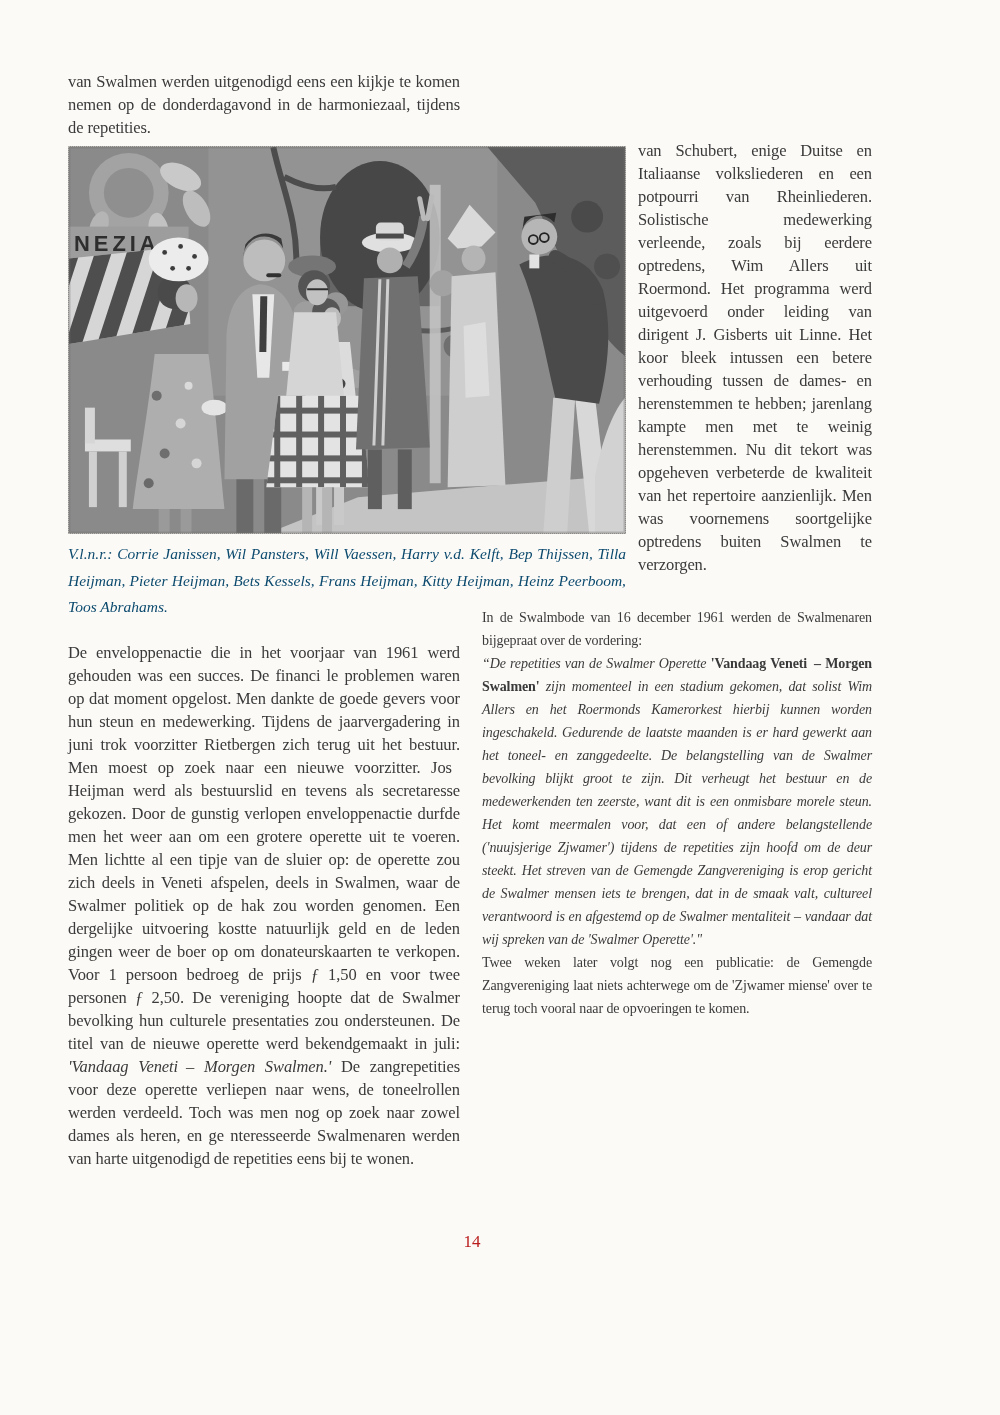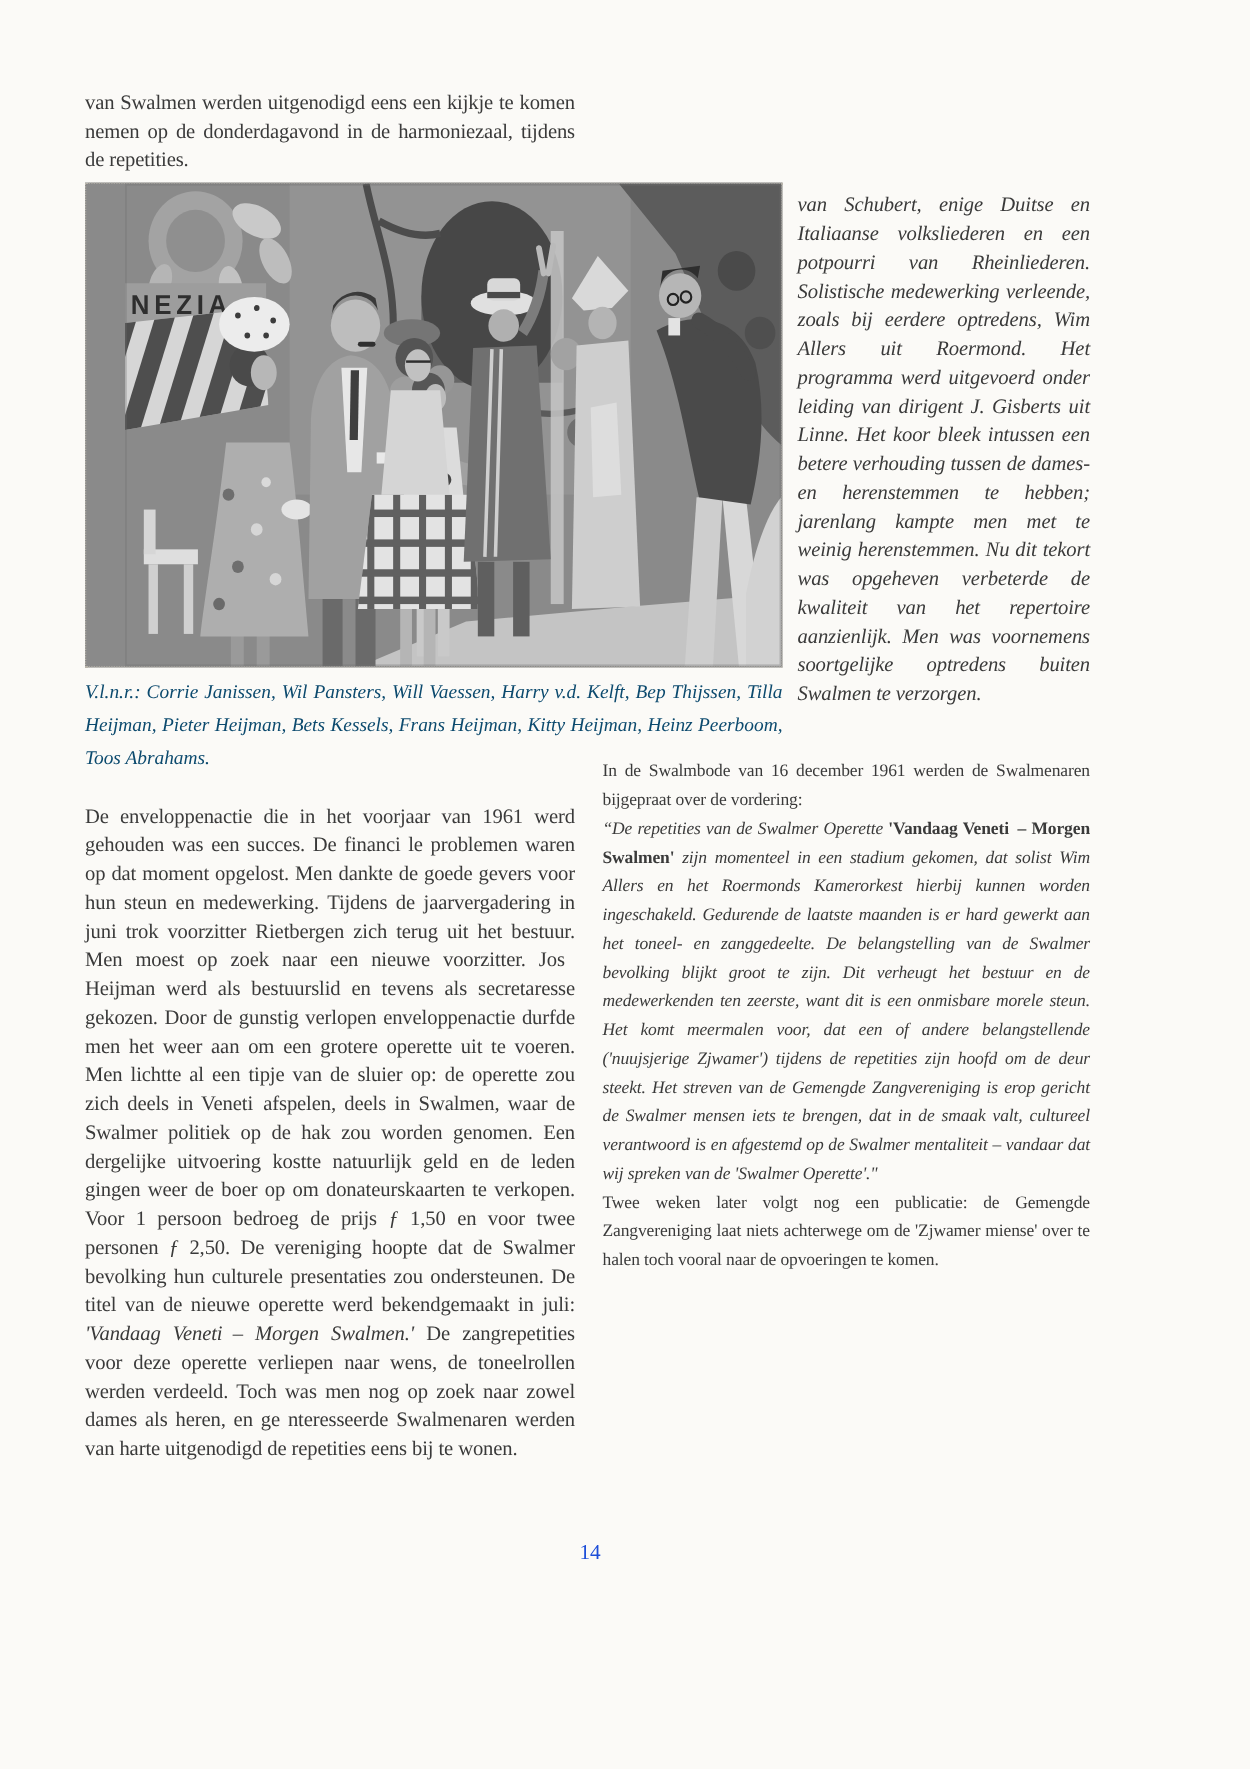--- a/index.html
+++ b/index.html
@@ -12,36 +12,36 @@
   }
   .page{position:absolute;inset:0;}
   .body-text{
     position:absolute;margin:0;
     font-size:16.5px;line-height:23px;
     text-align:justify;letter-spacing:-0.1px;
   }
   .left-p1{left:68px;top:70px;width:392px;}
   .left-p2{left:68px;top:641px;width:392px;}
   .right-p1a{left:482px;top:70px;width:390px;}
-  .right-p1b{left:638px;top:152px;width:234px;font-style:italic;}
+  .right-p1b{left:638px;top:139px;width:234px;}
   .right-p2{position:absolute;left:482px;top:606px;width:390px;}
   .right-p2 p{margin:0;font-size:14px;line-height:23px;text-align:justify;letter-spacing:-0.1px;}
   .photo{
     position:absolute;left:68px;top:146px;width:558px;height:388px;margin:0;
-    border:1px dotted #b8b4ab;box-sizing:border-box;background:#8a8a8a;padding-left:31px;
+    border:1px dotted #b8b4ab;box-sizing:border-box;background:#8a8a8a;
   }
   .photo svg{display:block;width:100%;height:100%;}
   .caption{
     position:absolute;left:68px;top:541px;width:558px;margin:0;
     font-style:italic;font-size:15.5px;line-height:26.5px;
     text-align:justify;color:#0c4a6e;letter-spacing:0;
   }
   .page-number{
     position:absolute;left:442px;top:1232px;width:60px;
-    text-align:center;font-size:17px;color:#1d4ed8;
+    text-align:center;font-size:17px;color:#b91c1c;
   }
   .seg-regular{font-style:normal;font-weight:normal;}
   .seg-italic{font-style:italic;font-weight:normal;}
   .seg-bold{font-style:normal;font-weight:bold;}
 </style>
 </head>
 <body>
 
 <div class="page">
 
@@ -223,18 +223,18 @@
 
   <p class="caption">V.l.n.r.: Corrie Janissen, Wil Pansters, Will Vaessen, Harry v.d. Kelft, Bep Thijssen, Tilla Heijman, Pieter Heijman, Bets Kessels, Frans Heijman, Kitty Heijman, Heinz Peerboom, Toos Abrahams.</p>
 
   <p class="body-text left-p2"><span class="seg-regular">De enveloppenactie die in het voorjaar van 1961 werd gehouden was een succes. De financi le problemen waren op dat moment opgelost. Men dankte de goede gevers voor hun steun en medewerking. Tijdens de jaarvergadering in juni trok voorzitter Rietbergen zich terug uit het bestuur. Men moest op zoek naar een nieuwe voorzitter. Jos Heijman werd als bestuurslid en tevens als secretaresse gekozen. Door de gunstig verlopen enveloppenactie durfde men het weer aan om een grotere operette uit te voeren. Men lichtte al een tipje van de sluier op: de operette zou zich deels in Veneti afspelen, deels in Swalmen, waar de Swalmer politiek op de hak zou worden genomen. Een dergelijke uitvoering kostte natuurlijk geld en de leden gingen weer de boer op om donateurskaarten te verkopen. Voor 1 persoon bedroeg de prijs </span><span class="seg-italic">ƒ</span><span class="seg-regular"> 1,50 en voor twee personen </span><span class="seg-italic">ƒ</span><span class="seg-regular"> 2,50. De vereniging hoopte dat de Swalmer bevolking hun culturele presentaties zou ondersteunen. De titel van de nieuwe operette werd bekendgemaakt in juli: </span><span class="seg-italic">'Vandaag Veneti – Morgen Swalmen.'</span><span class="seg-regular"> De zangrepetities voor deze operette verliepen naar wens, de toneelrollen werden verdeeld. Toch was men nog op zoek naar zowel dames als heren, en ge nteresseerde Swalmenaren werden van harte uitgenodigd de repetities eens bij te wonen.</span></p>
 
   <p class="body-text right-p1b">van Schubert, enige Duitse en Italiaanse volksliederen en een potpourri van Rheinliederen. Solistische medewerking verleende, zoals bij eerdere optredens, Wim Allers uit Roermond. Het programma werd uitgevoerd onder leiding van dirigent J. Gisberts uit Linne. Het koor bleek intussen een betere verhouding tussen de dames- en herenstemmen te hebben; jarenlang kampte men met te weinig herenstemmen. Nu dit tekort was opgeheven verbeterde de kwaliteit van het repertoire aanzienlijk. Men was voornemens soortgelijke optredens buiten Swalmen te verzorgen.</p>
 
   <div class="right-p2">
     <p>In de Swalmbode van 16 december 1961 werden de Swalmenaren bijgepraat over de vordering:</p>
     <p><span class="seg-italic">“De repetities van de Swalmer Operette </span><span class="seg-bold">'Vandaag Veneti – Morgen Swalmen'</span><span class="seg-italic"> zijn momenteel in een stadium gekomen, dat solist Wim Allers en het Roermonds Kamerorkest hierbij kunnen worden ingeschakeld. Gedurende de laatste maanden is er hard gewerkt aan het toneel- en zanggedeelte. De belangstelling van de Swalmer bevolking blijkt groot te zijn. Dit verheugt het bestuur en de medewerkenden ten zeerste, want dit is een onmisbare morele steun. Het komt meermalen voor, dat een of andere belangstellende ('nuujsjerige Zjwamer') tijdens de repetities zijn hoofd om de deur steekt. Het streven van de Gemengde Zangvereniging is erop gericht de Swalmer mensen iets te brengen, dat in de smaak valt, cultureel verantwoord is en afgestemd op de Swalmer mentaliteit – vandaar dat wij spreken van de 'Swalmer Operette'."</span></p>
-    <p>Twee weken later volgt nog een publicatie: de Gemengde Zangvereniging laat niets achterwege om de 'Zjwamer miense' over te halen toch vooral naar de opvoeringen te komen.</p>
+    <p>Twee weken later volgt nog een publicatie: de Gemengde Zangvereniging laat niets achterwege om de 'Zjwamer miense' over te terug toch vooral naar de opvoeringen te komen.</p>
   </div>
 
   <div class="page-number">14</div>
 
 </div>
 
 </body></html>

